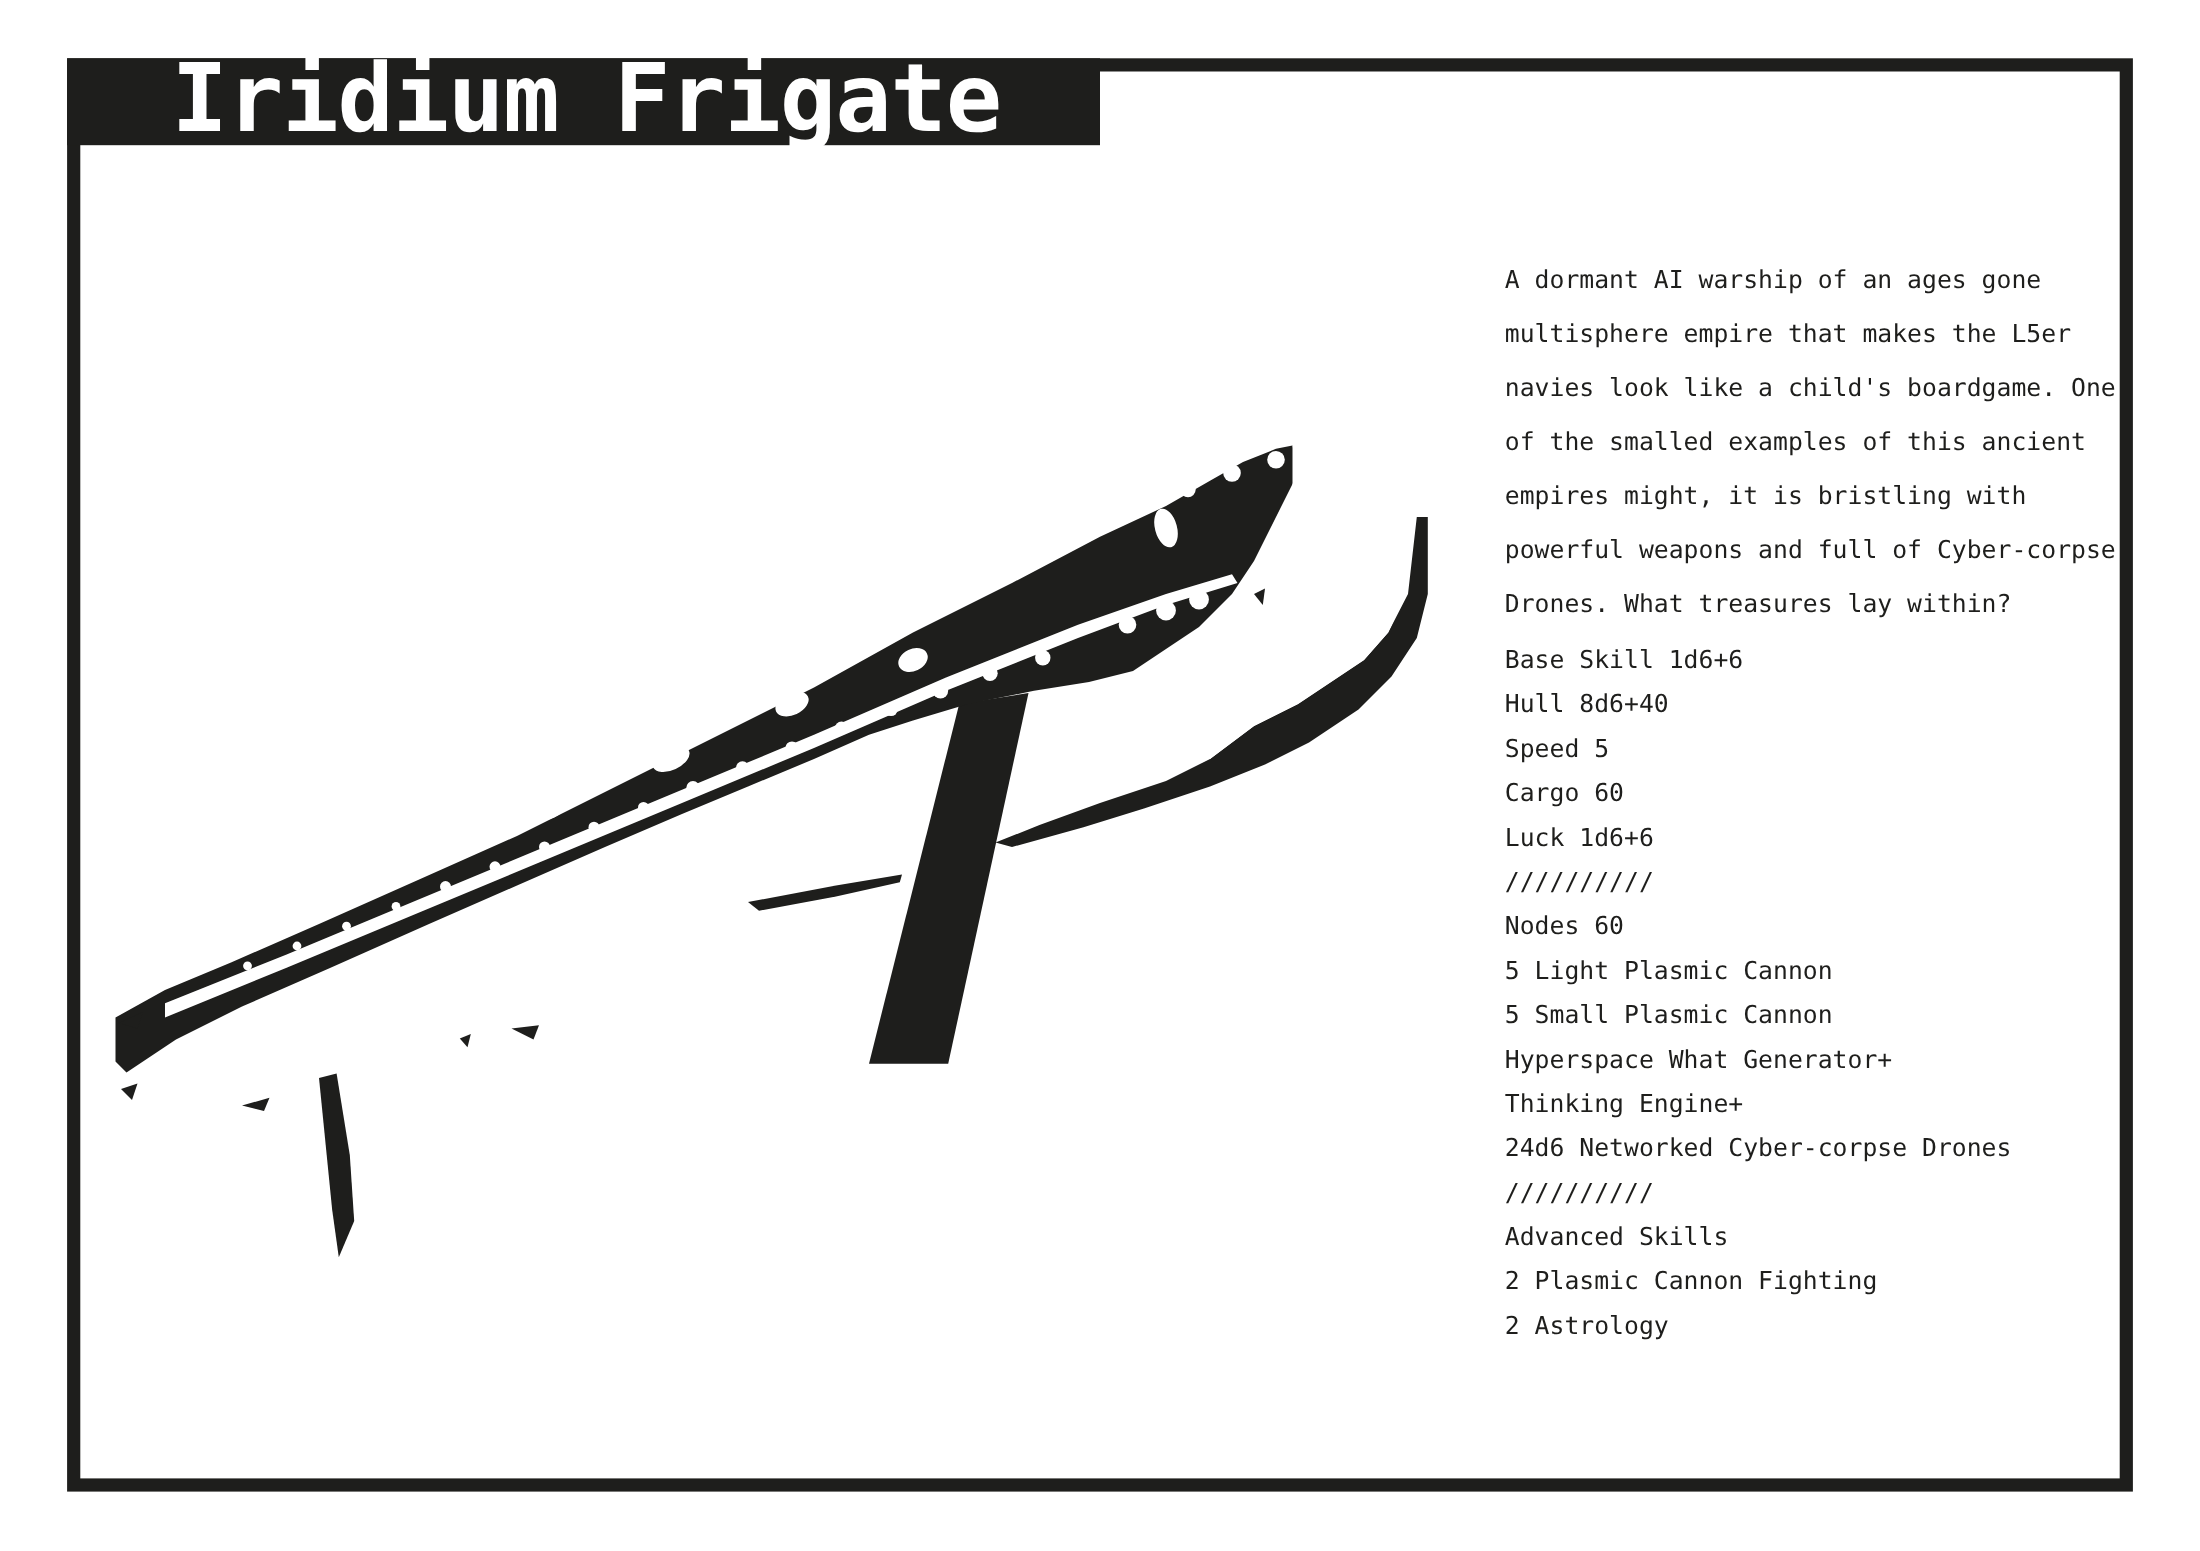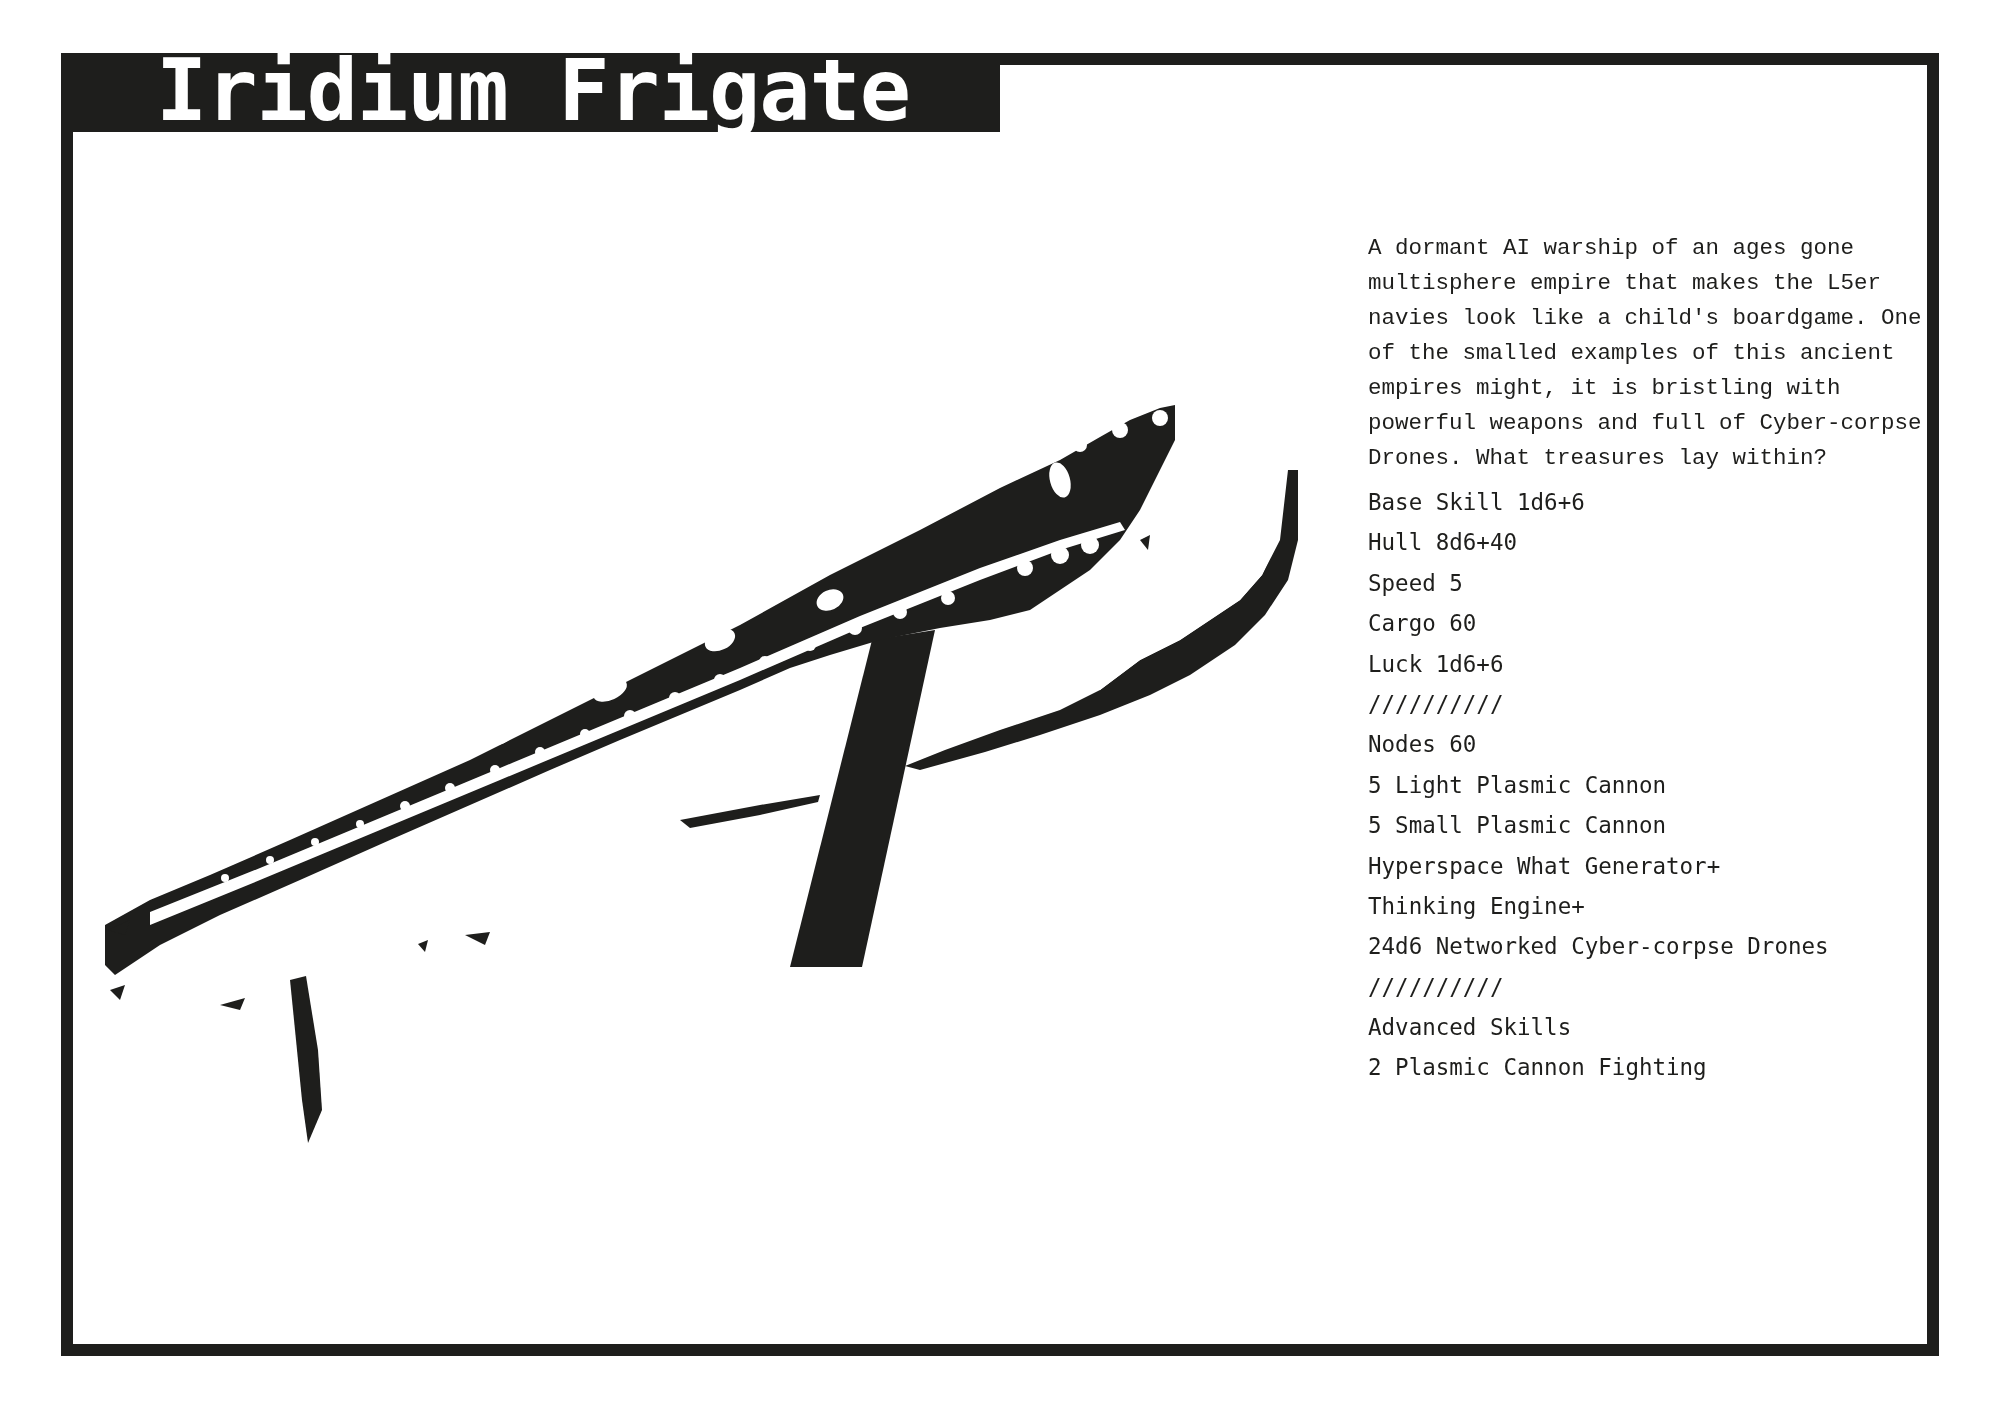--- a/index.html
+++ b/index.html
@@ -9,21 +9,21 @@
            box-sizing: border-box; border: 12px solid #1e1e1c; background: #fff; }
   .title-bar { position: absolute; left: 61px; top: 53px; width: 939px; height: 79px;
                background: #1e1e1c; }
   .title-text { position: absolute; left: 156px; top: 48px; height: 84px; line-height: 84px;
                 font-family: "DejaVu Sans Mono", "Liberation Mono", monospace;
                 font-size: 86px; font-weight: bold; letter-spacing: -1px; color: #ffffff;
                 white-space: nowrap; transform: scaleX(0.99); transform-origin: left center; }
   .illustration { position: absolute; left: 80px; top: 360px; width: 1260px; height: 820px; }
   .stat-block { position: absolute; left: 1368px; top: 231px; width: 560px;
                 font-size: 22.5px; color: #1e1e1c; }
-  .description { margin: 0; line-height: 35px; white-space: pre-line; font-family: Liberation Mono, monospace; }
+  .description { margin: 0; line-height: 49px; white-space: pre-line; }
   .stat-list { margin: 6px 0 0 0; padding: 0; list-style: none; }
   .stat-list li { height: 40.4px; line-height: 40.4px; white-space: nowrap; }
 </style>
 </head>
 <body>
 
 <div class="frame"></div>
 
 <div class="title-bar"></div>
 <div class="title-text">Iridium Frigate</div>
@@ -145,14 +145,15 @@
     <li>//////////</li>
     <li>Nodes 60</li>
     <li>5 Light Plasmic Cannon</li>
     <li>5 Small Plasmic Cannon</li>
     <li>Hyperspace What Generator+</li>
     <li>Thinking Engine+</li>
     <li>24d6 Networked Cyber-corpse Drones</li>
     <li>//////////</li>
     <li>Advanced Skills</li>
     <li>2 Plasmic Cannon Fighting</li>
+    <li>2 Astrology</li>
   </ul>
 </div>
 
 </body></html>

